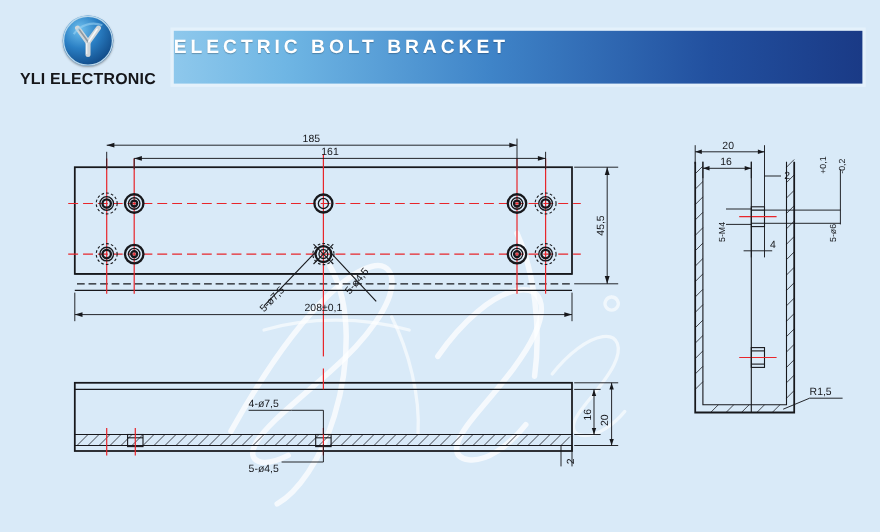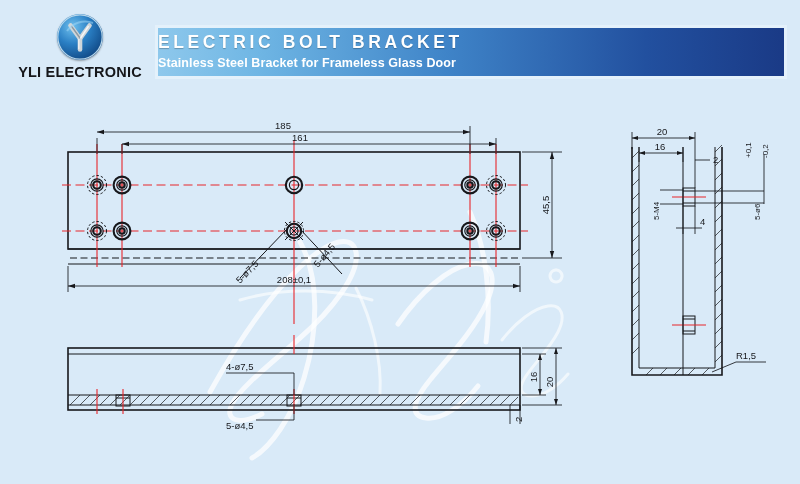--- a/index.html
+++ b/index.html
@@ -112,21 +112,20 @@
           </g>
           <path d="M10 17 a22 22 0 0 1 26 -8" stroke="#9fd6f4" stroke-width="2" fill="none" opacity=".55"></path>
         </svg>
       </div>
       <div id="logo-text">YLI ELECTRONIC</div>
     </div>
 
     <div id="banner-outer">
       <div id="banner">
         <div id="banner-title">ELECTRIC BOLT BRACKET</div>
-        <div id="banner-sub">Stainless Steel Bracket for Frameless Glass Door</div>
       </div>
     </div>
   </div>
 
   <div id="drawing">
     <svg class="cad" width="800" height="392" viewBox="0 0 800 392">
 
       <g opacity="1">
         <path class="wm" d="M210 300 C235 255 268 205 300 175 C330 147 352 142 356 160 C360 182 332 218 300 246 C268 274 240 296 232 312 C224 328 238 334 262 322"></path>
         <path class="wm" d="M300 150 C320 185 318 240 304 286 C292 326 270 356 252 366"></path>

